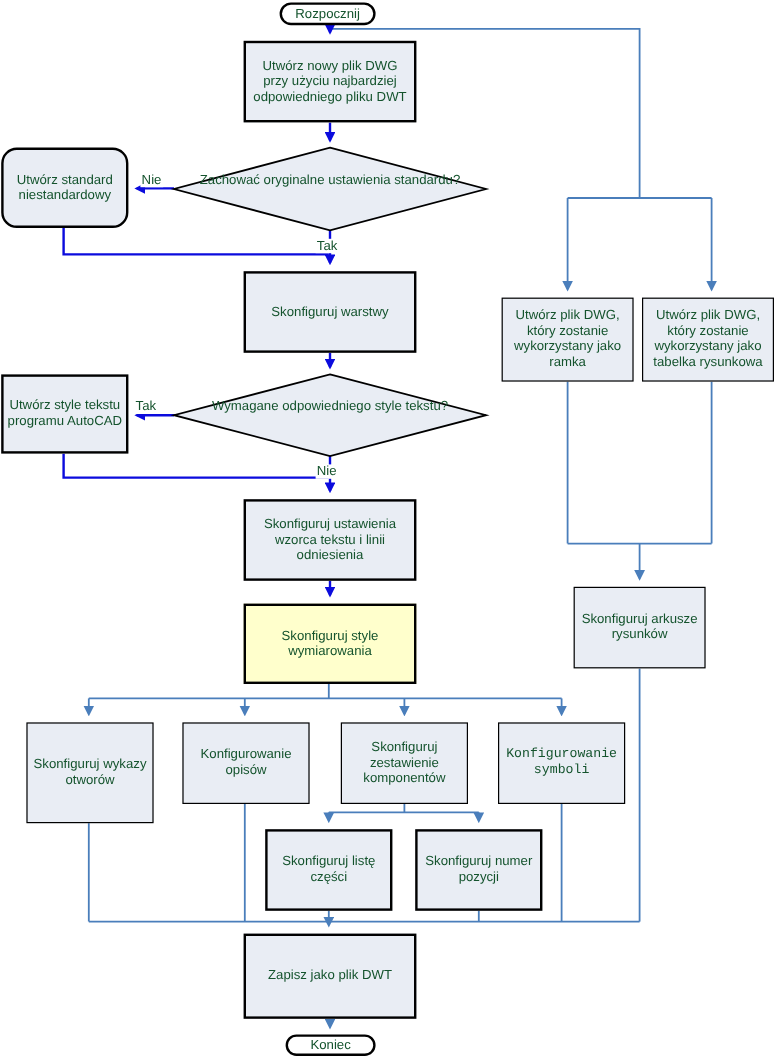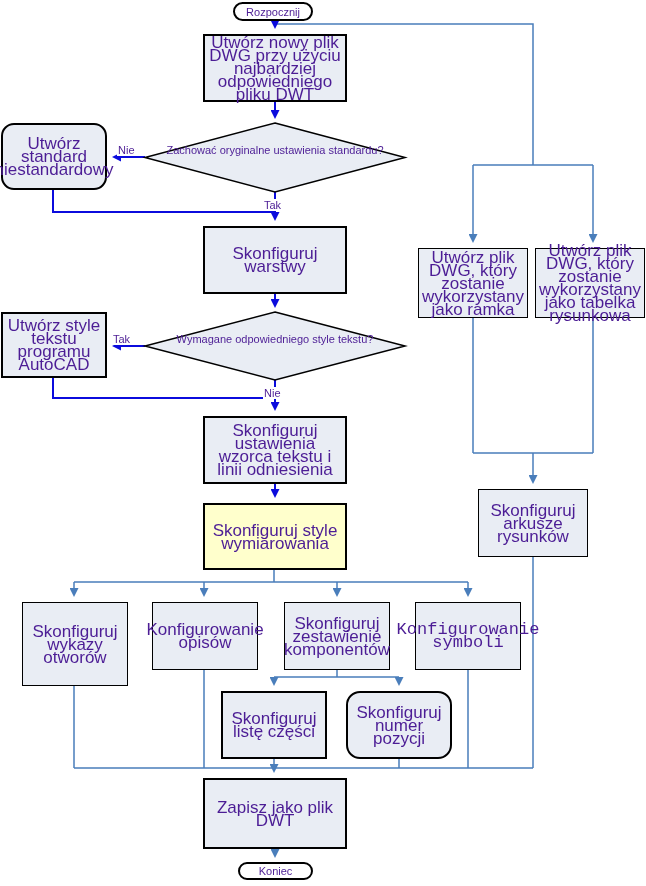--- a/index.html
+++ b/index.html
@@ -1,25 +1,25 @@
 <!DOCTYPE html>
 <html><head>
 <meta charset="utf-8">
 <style>
   html,body{margin:0;padding:0;background:#ffffff;}
   #canvas{
     position:relative;width:646px;height:886px;background:#ffffff;overflow:hidden;
-    font-family:"Liberation Sans",sans-serif;color:#4c1d95;
+    font-family:"Liberation Sans",sans-serif;color:#14532d;
   }
   #wires{position:absolute;left:0;top:0;z-index:1;}
   .box{
     position:absolute;z-index:3;box-sizing:border-box;
     background:#e9edf4;border:2px solid #000;
     display:flex;align-items:center;justify-content:center;text-align:center;
-    font-size:17px;line-height:13px;padding:2px;
+    font-size:11px;line-height:13px;padding:2px;
   }
   .box.thin{border-width:1px;}
   .box.highlight{background:#ffffcc;}
   .oval{
     position:absolute;z-index:3;box-sizing:border-box;
     background:#ffffff;border:2px solid #000;border-radius:10px;
     display:flex;align-items:center;justify-content:center;
     font-size:11px;
   }
   .dtext{
@@ -121,21 +121,21 @@
   <div class="box thin" style="left:152px;top:602px;width:106px;height:68px;">
     <span>Konfigurowanie opisów</span>
   </div>
   <div class="box thin" style="left:415px;top:602px;width:106px;height:68px;font-family:Liberation Mono, monospace;">
     <span>Konfigurowanie symboli</span>
   </div>
 
   <div class="box" style="left:221px;top:691px;width:106px;height:68px;">
     <span>Skonfiguruj listę części</span>
   </div>
-  <div class="box" style="left:346px;top:691px;width:106px;height:68px;border-radius:14px;">
+  <div class="box" style="left:346px;top:691px;width:106px;height:68px;">
     <span>Skonfiguruj numer pozycji</span>
   </div>
 
   <div class="box" style="left:203px;top:778px;width:144px;height:71px;">
     <span>Zapisz jako plik DWT</span>
   </div>
 
   <div class="box thin" style="left:418px;top:248px;width:110px;height:70px;">
     <span>Utwórz plik DWG, który zostanie wykorzystany jako ramka</span>
   </div>

